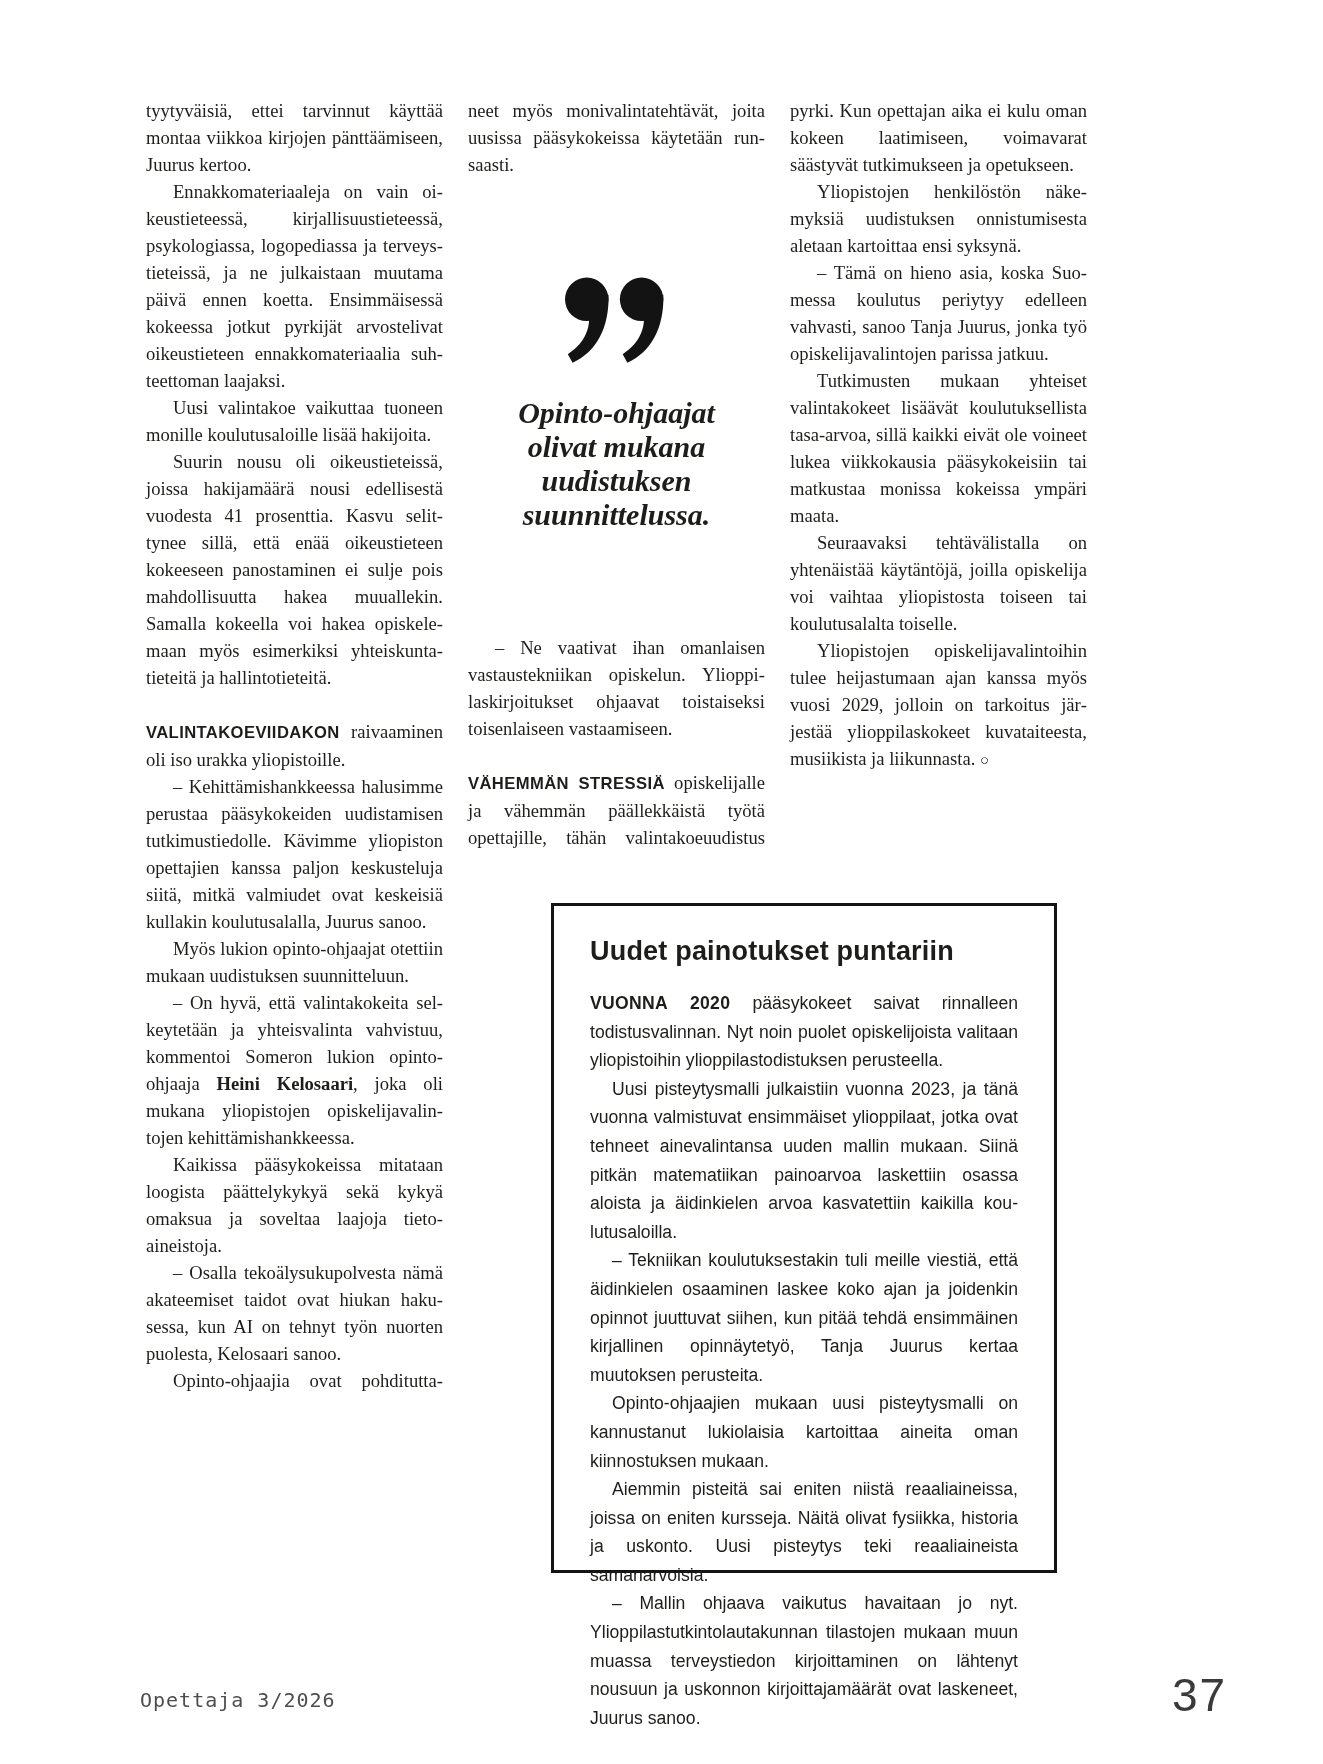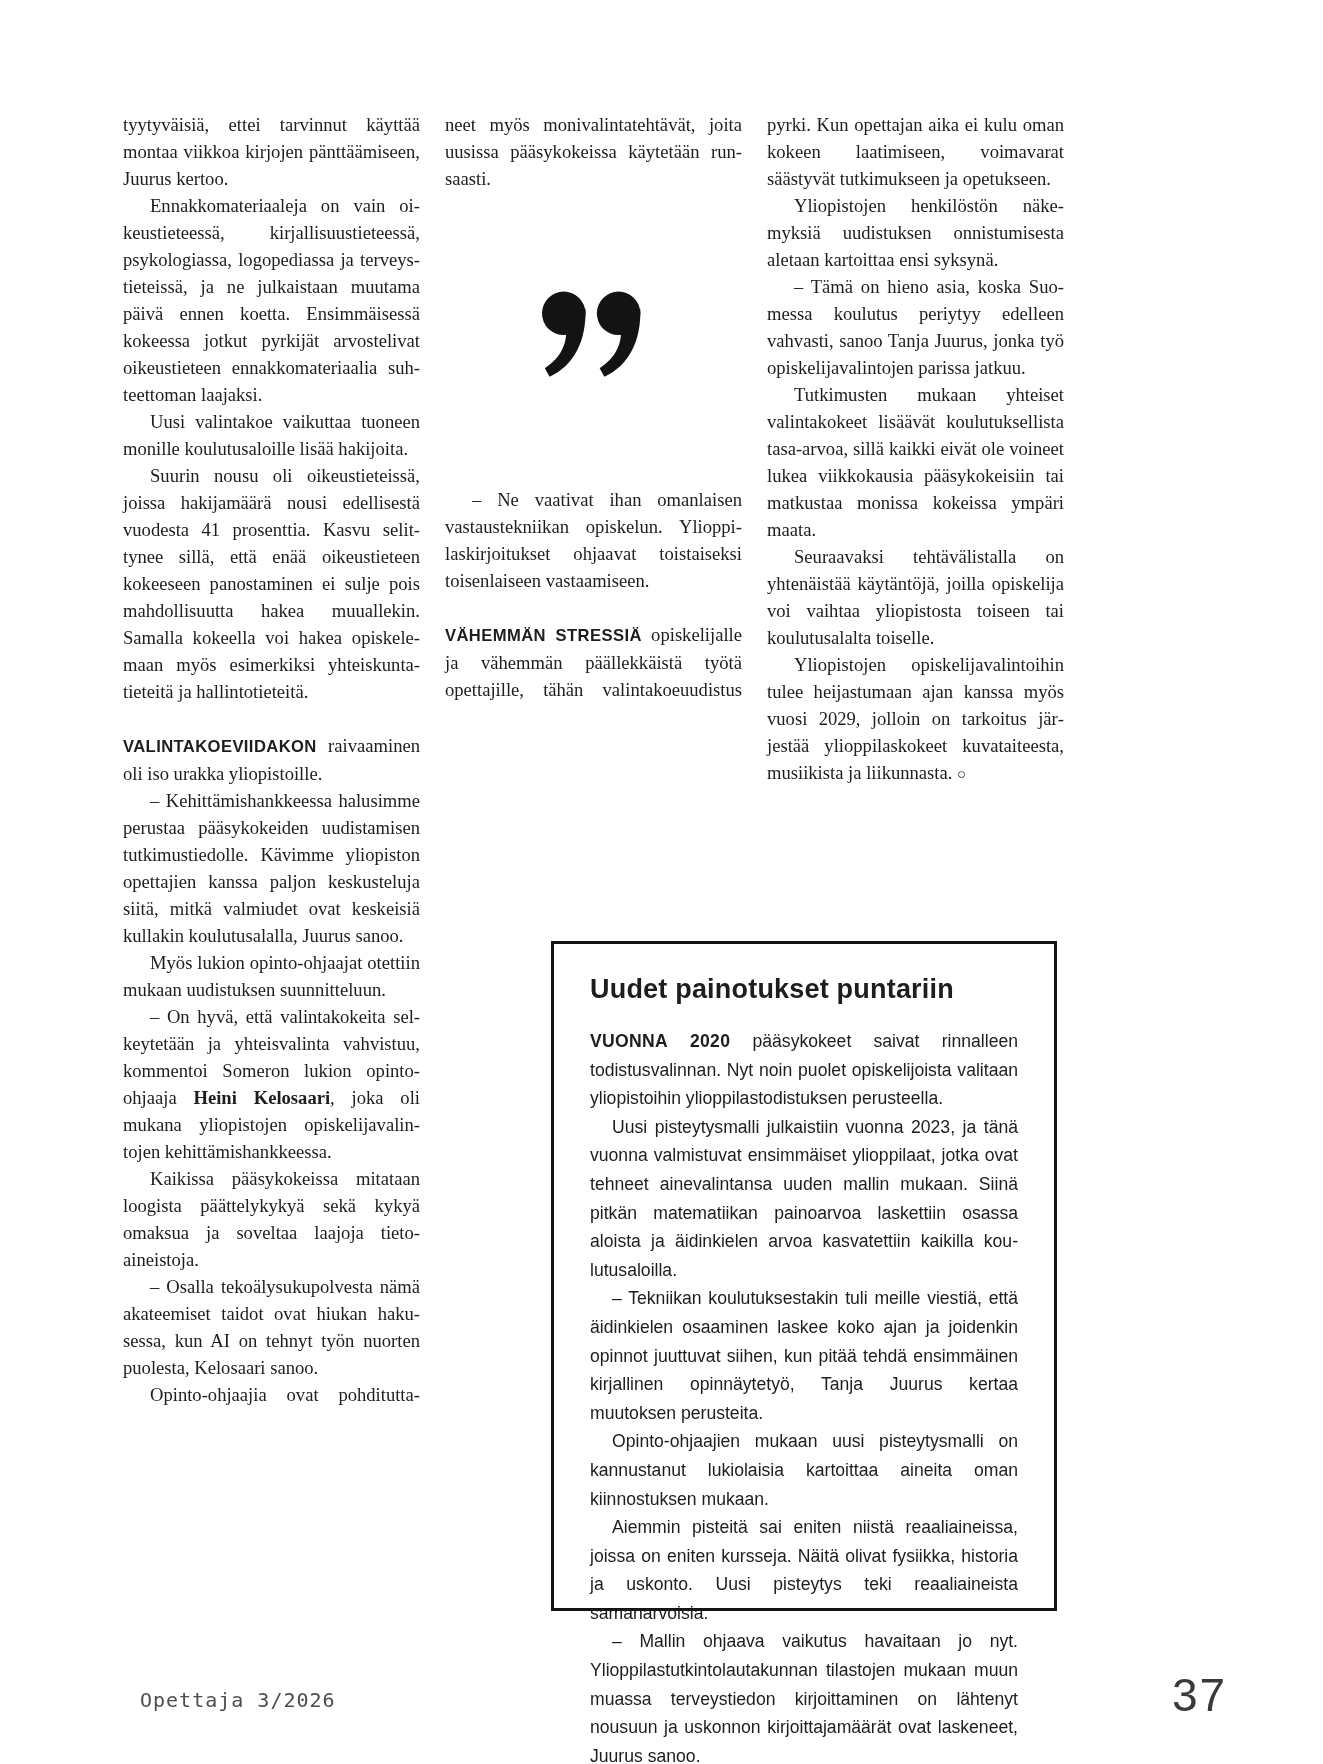--- a/index.html
+++ b/index.html
@@ -3,23 +3,24 @@
 <meta charset="utf-8">
 <style>
   html,body { margin:0; padding:0; background:#e8e8e8; }
   .page {
     position:relative; width:1323px; height:1764px; margin:0 auto;
     background:#ffffff; color:#1d1d1b;
     font-family:"Liberation Serif", serif;
     overflow:hidden;
   }
   .col {
-    position:absolute; top:111px; width:297px;
+    position:absolute; top:97px; width:297px;
     font-size:18.6px; line-height:27px; text-align:justify;
     text-justify:inter-word;
+    margin-left:23px;
   }
   .col1 { left:123px; }
   .col2 { left:445px; }
   .col3 { left:767px; }
   .col p { margin:0; hyphens:manual; -webkit-hyphens:manual; }
   p.ind { text-indent:27px; }
   .gap-before { margin-top:27px !important; }
   .spread { text-align-last:justify; }
   .lead {
     font-family:"Liberation Sans", sans-serif; font-weight:700;
@@ -27,21 +28,21 @@
   }
   .quote-glyph { margin:98px auto 0; width:104px; height:94px; text-align:center; }
   .pull-quote {
     margin-top:26px; text-align:center;
     font-style:italic; font-weight:600;
     font-size:30px; line-height:34px;
     font-family:"Liberation Serif", serif;
   }
   .after-quote { margin-top:102px !important; }
   .infobox {
-    position:absolute; left:551px; top:941px; width:506px; height:670px;
+    position:absolute; left:551px; top:903px; width:506px; height:670px;
     border:3px solid #141414; box-sizing:border-box;
     padding:30px 36px 0 36px;
     font-family:"Liberation Sans", sans-serif;
   }
   .infobox h2 {
     margin:0 0 22px 0; font-size:27px; font-weight:700; letter-spacing:0.2px;
   }
   .infobox p {
     margin:0; font-size:17.6px; line-height:28.6px;
     text-align:justify; hyphens:manual; -webkit-hyphens:manual;
@@ -86,20 +87,26 @@
       <svg width="104" height="94" viewBox="0 0 110 96" xmlns="http://www.w3.org/2000/svg" aria-hidden="true">
         <g fill="#131313">
           <circle cx="23" cy="23" r="23"></circle>
           <path d="M46 18 C47 52 34 78 8 90 L3 81 C22 69 29 50 24 32 Z"></path>
           <circle cx="81" cy="23" r="23"></circle>
           <path d="M104 18 C105 52 92 78 66 90 L61 81 C80 69 87 50 82 32 Z"></path>
         </g>
       </svg>
     </div>
 
+    <div class="pull-quote">
+      <div>Opinto-ohjaajat</div>
+      <div>olivat mukana</div>
+      <div>uudistuksen</div>
+      <div>suunnittelussa.</div>
+    </div>
 
     <p class="ind after-quote">– Ne vaativat ihan omanlaisen vastaustekniikan opiskelun. Ylioppi­laskirjoitukset ohjaavat toistaiseksi toisenlaiseen vastaamiseen.</p>
     <p class="gap-before spread"><span class="lead">VÄHEMMÄN STRESSIÄ</span><span> opiskelijalle ja vähemmän päällekkäistä työtä opettajille, tähän valintakoeuudistus</span></p>
   </div>
 
   <div class="col col3">
     <p>pyrki. Kun opettajan aika ei kulu oman kokeen laatimiseen, voima­varat säästyvät tutkimukseen ja ope­tukseen.</p>
     <p class="ind">Yliopistojen henkilöstön näke­myksiä uudistuksen onnistumisesta aletaan kartoittaa ensi syksynä.</p>
     <p class="ind">– Tämä on hieno asia, koska Suo­messa koulutus periytyy edelleen vahvasti, sanoo Tanja Juurus, jonka työ opiskelijavalintojen parissa jat­kuu.</p>
     <p class="ind">Tutkimusten mukaan yhteiset valintakokeet lisäävät koulutuksel­lista tasa-arvoa, sillä kaikki eivät ole voineet lukea viikkokausia pääsy­kokeisiin tai matkustaa monissa kokeissa ympäri maata.</p>

